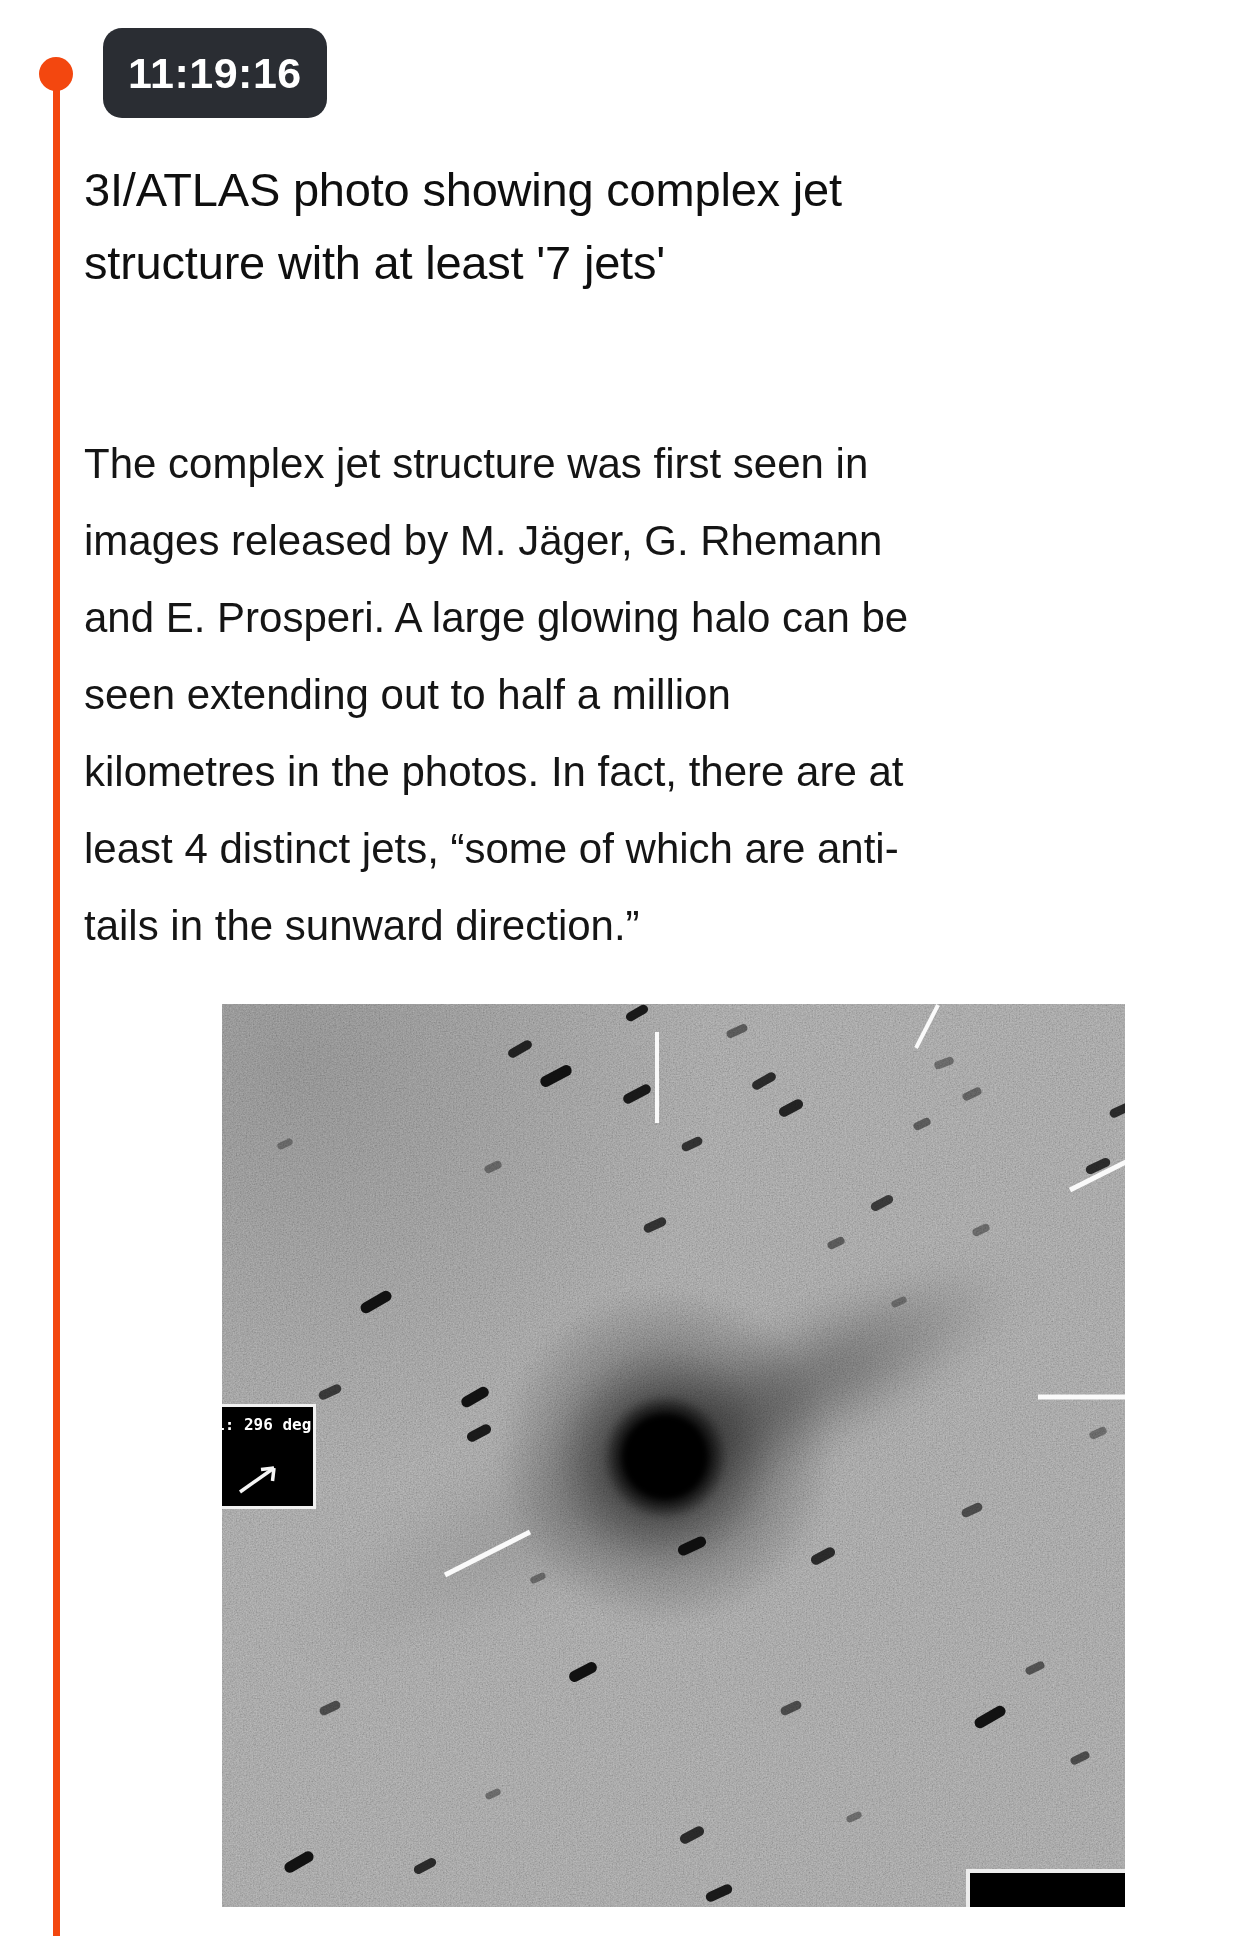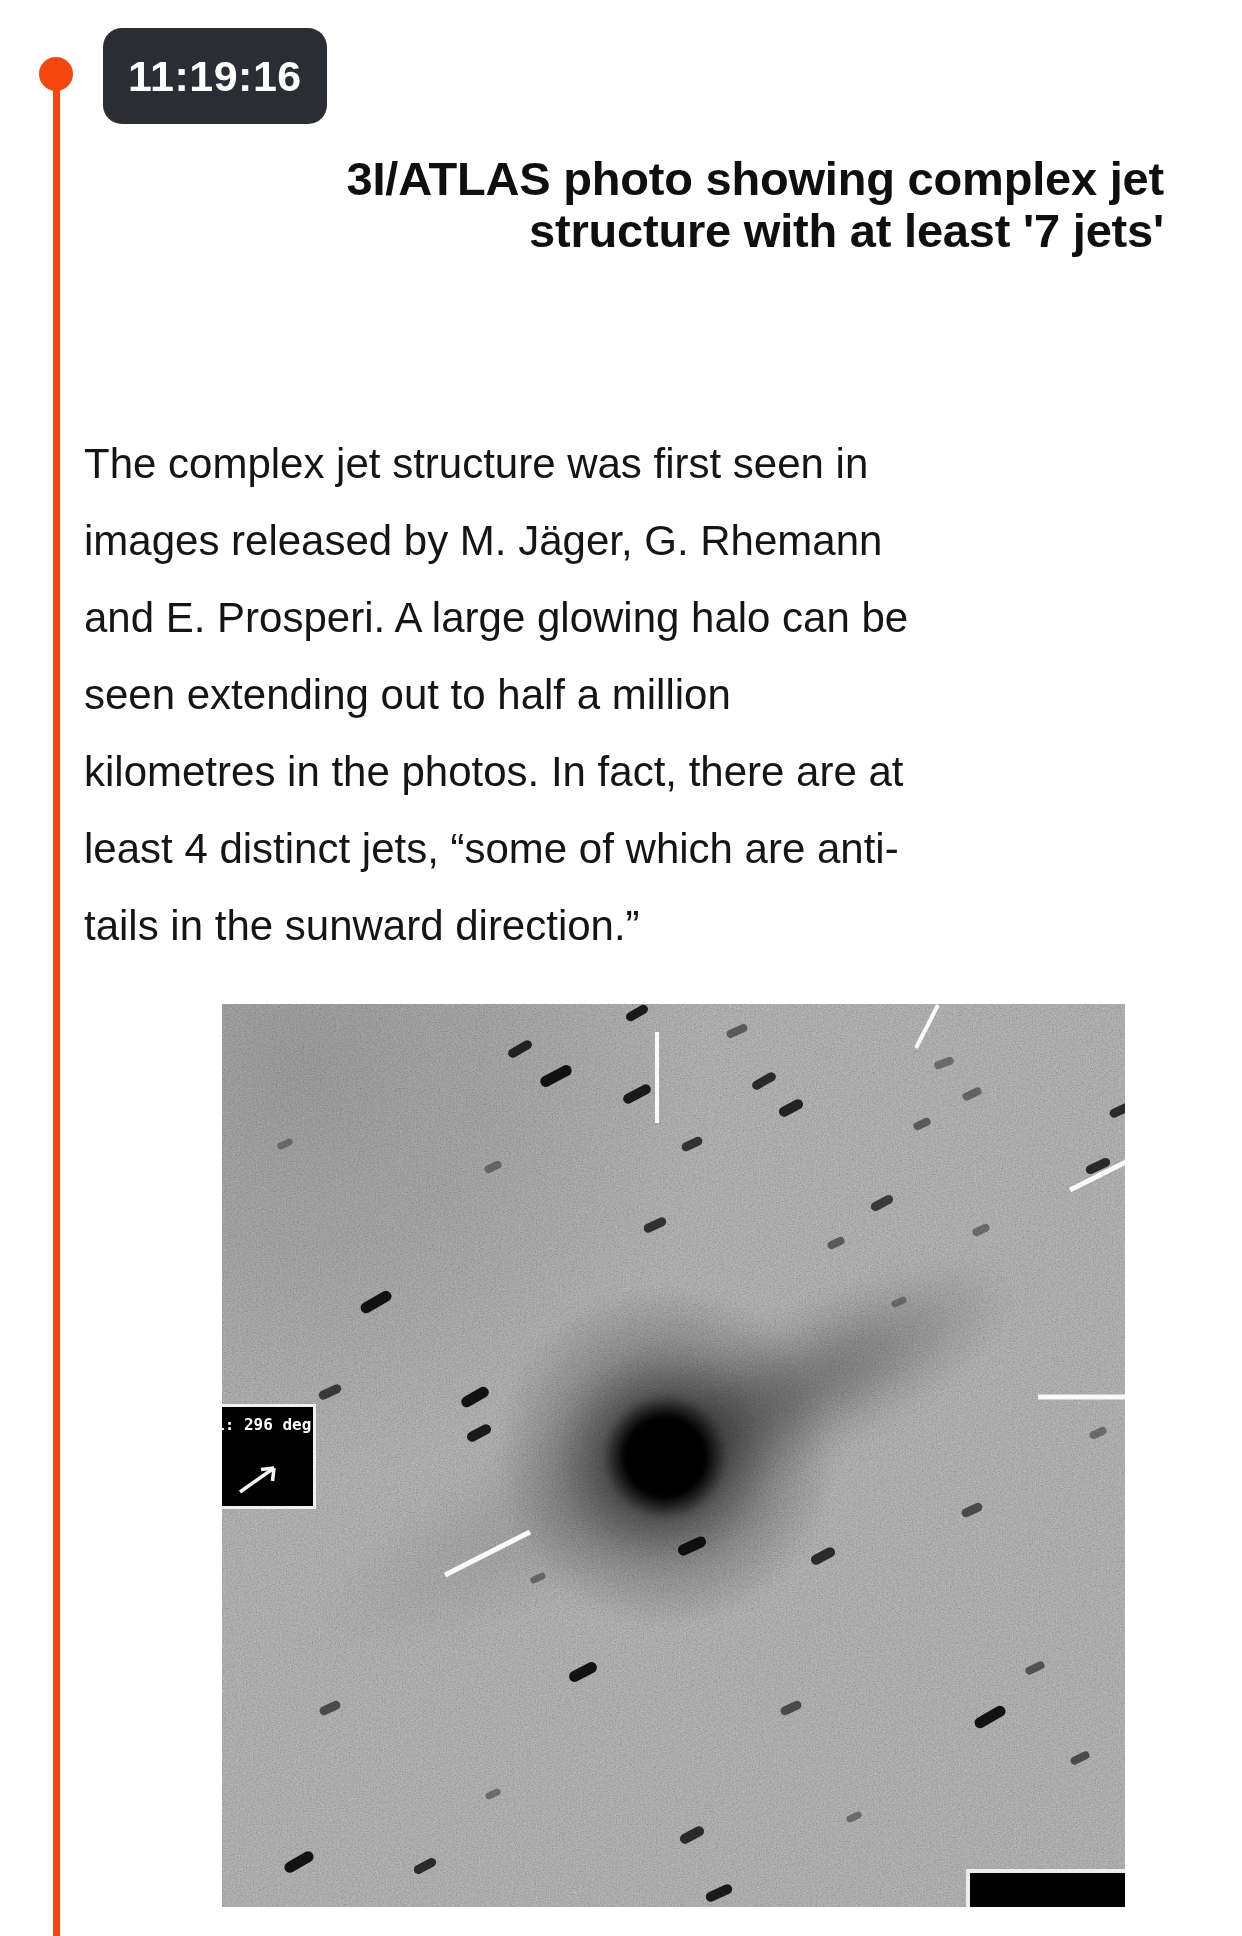--- a/index.html
+++ b/index.html
@@ -9,29 +9,29 @@
   }
   .timeline-line{
     position:absolute;left:53px;top:74px;width:7px;height:1862px;
     background:var(--accent,#F3470F);
   }
   .timeline-dot{
     position:absolute;left:39px;top:57px;width:34px;height:34px;border-radius:50%;
     background:var(--accent,#F3470F);
   }
   .chip{
-    position:absolute;left:103px;top:28px;height:66px;border-radius:19px;
+    position:absolute;left:103px;top:28px;height:90px;border-radius:19px;
     background:var(--chip-bg,#2A2D33);color:#fff;
-    display:flex;align-items:center;padding:15px 25px;
+    display:flex;align-items:center;padding:0 25px;
     font-size:43px;font-weight:bold;letter-spacing:0.5px;
   }
   .headline{
     position:absolute;left:84px;top:122px;width:1080px;
-    font-size:47px;line-height:52px;font-weight:bold;color:#0f0f0f;
-    white-space:pre-line;letter-spacing:-0.2px;text-align:right;
+    font-size:47px;line-height:73px;font-weight:normal;color:#0f0f0f;
+    white-space:pre-line;letter-spacing:-0.2px;
   }
   .body-text{
     position:absolute;left:84px;top:383px;width:1100px;
     font-size:42px;line-height:77px;font-weight:400;color:#151515;
     white-space:pre-line;
   }
   .photo-wrap{
     position:absolute;left:222px;top:1004px;width:903px;height:903px;
   }
   .photo-wrap svg.photo{width:903px;height:903px;display:block;}

